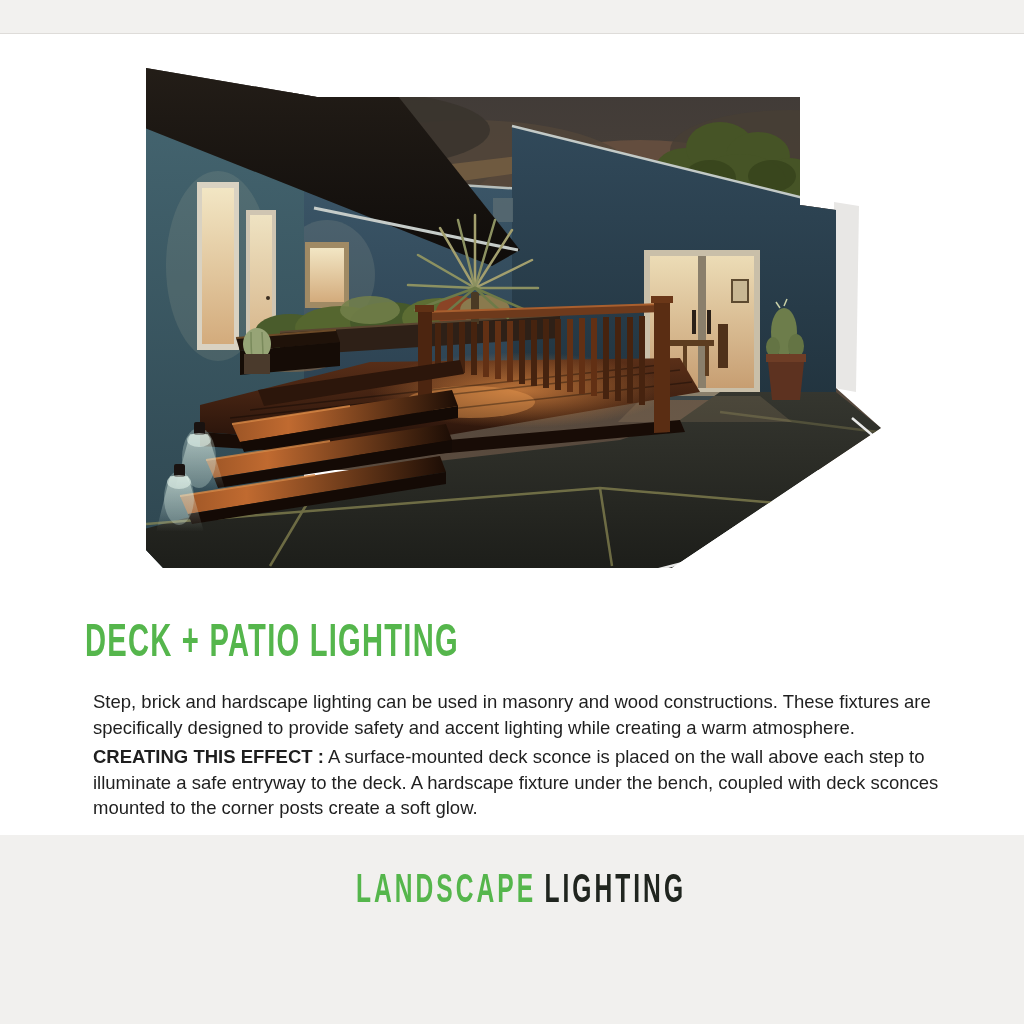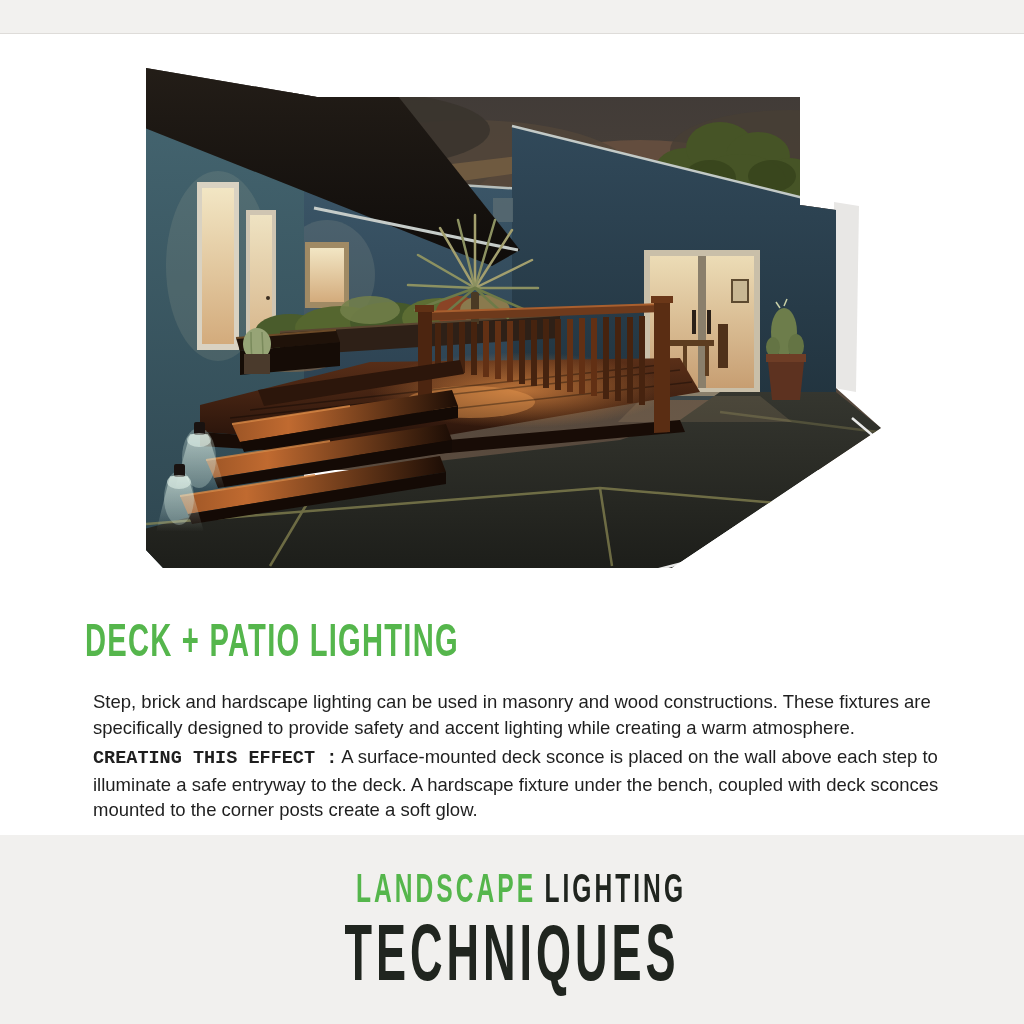--- a/index.html
+++ b/index.html
@@ -17,21 +17,21 @@
     position:absolute;left:140px;top:60px;width:745px;height:550px;
   }
   h1.heading{
     position:absolute;left:85px;top:616px;margin:0;white-space:nowrap;
     font-size:47px;font-weight:700;letter-spacing:2px;color:#55b64c;line-height:1;
   }
   h1.heading .cond{display:inline-block;transform:scaleX(.62);transform-origin:left center;}
   .para{position:absolute;left:85px;width:866px;margin:8px;font-size:18.5px;line-height:1.38;color:#1f1f1f;}
   .para1{top:681px;}
   .para2{top:736px;}
-  .para .lead{font-weight:700;font-family:Liberation Mono, monospace;}
+  .para .lead{font-weight:700;}
   .footband{
     position:absolute;left:0;top:835px;width:1024px;height:189px;
     background:#f1f0ee;text-align:center;
   }
   .f-line1{margin-top:33px;white-space:nowrap;font-size:41px;font-weight:700;letter-spacing:5px;line-height:1;color:#20251f;margin-left:18px;}
   .f-line1 .cond{display:inline-block;transform:scaleX(.60);transform-origin:center;}
   .f-line1 .w1{color:#55b64c;}
   .f-line1 .w2{color:#20251f;margin-left:14px;}
   .f-line2{margin-top:4px;white-space:nowrap;font-size:79px;font-weight:700;letter-spacing:7px;line-height:1;color:#20251f;}
   .f-line2 .cond{display:inline-block;transform:scaleX(.57);transform-origin:center;}
@@ -301,16 +301,13 @@
 <p class="para para1">Step, brick and hardscape lighting can be used in masonry and wood constructions. These fixtures are specifically designed to provide safety and accent lighting while creating a warm atmosphere.</p>
 
 <p class="para para2"><span class="lead">CREATING THIS EFFECT :</span><span> A surface-mounted deck sconce is placed on the wall above each step to illuminate a safe entryway to the deck. A hardscape fixture under the bench, coupled with deck sconces mounted to the corner posts create a soft glow.</span></p>
 
 <div class="footband">
   <div class="f-line1">
     <span class="cond">
       <span class="w1">LANDSCAPE</span><span class="w2">LIGHTING</span>
     </span>
   </div>
-  <div class="f-line2">
-    <span class="cond">TECHNIQUES</span>
-  </div>
 </div>
 
 </body></html>

